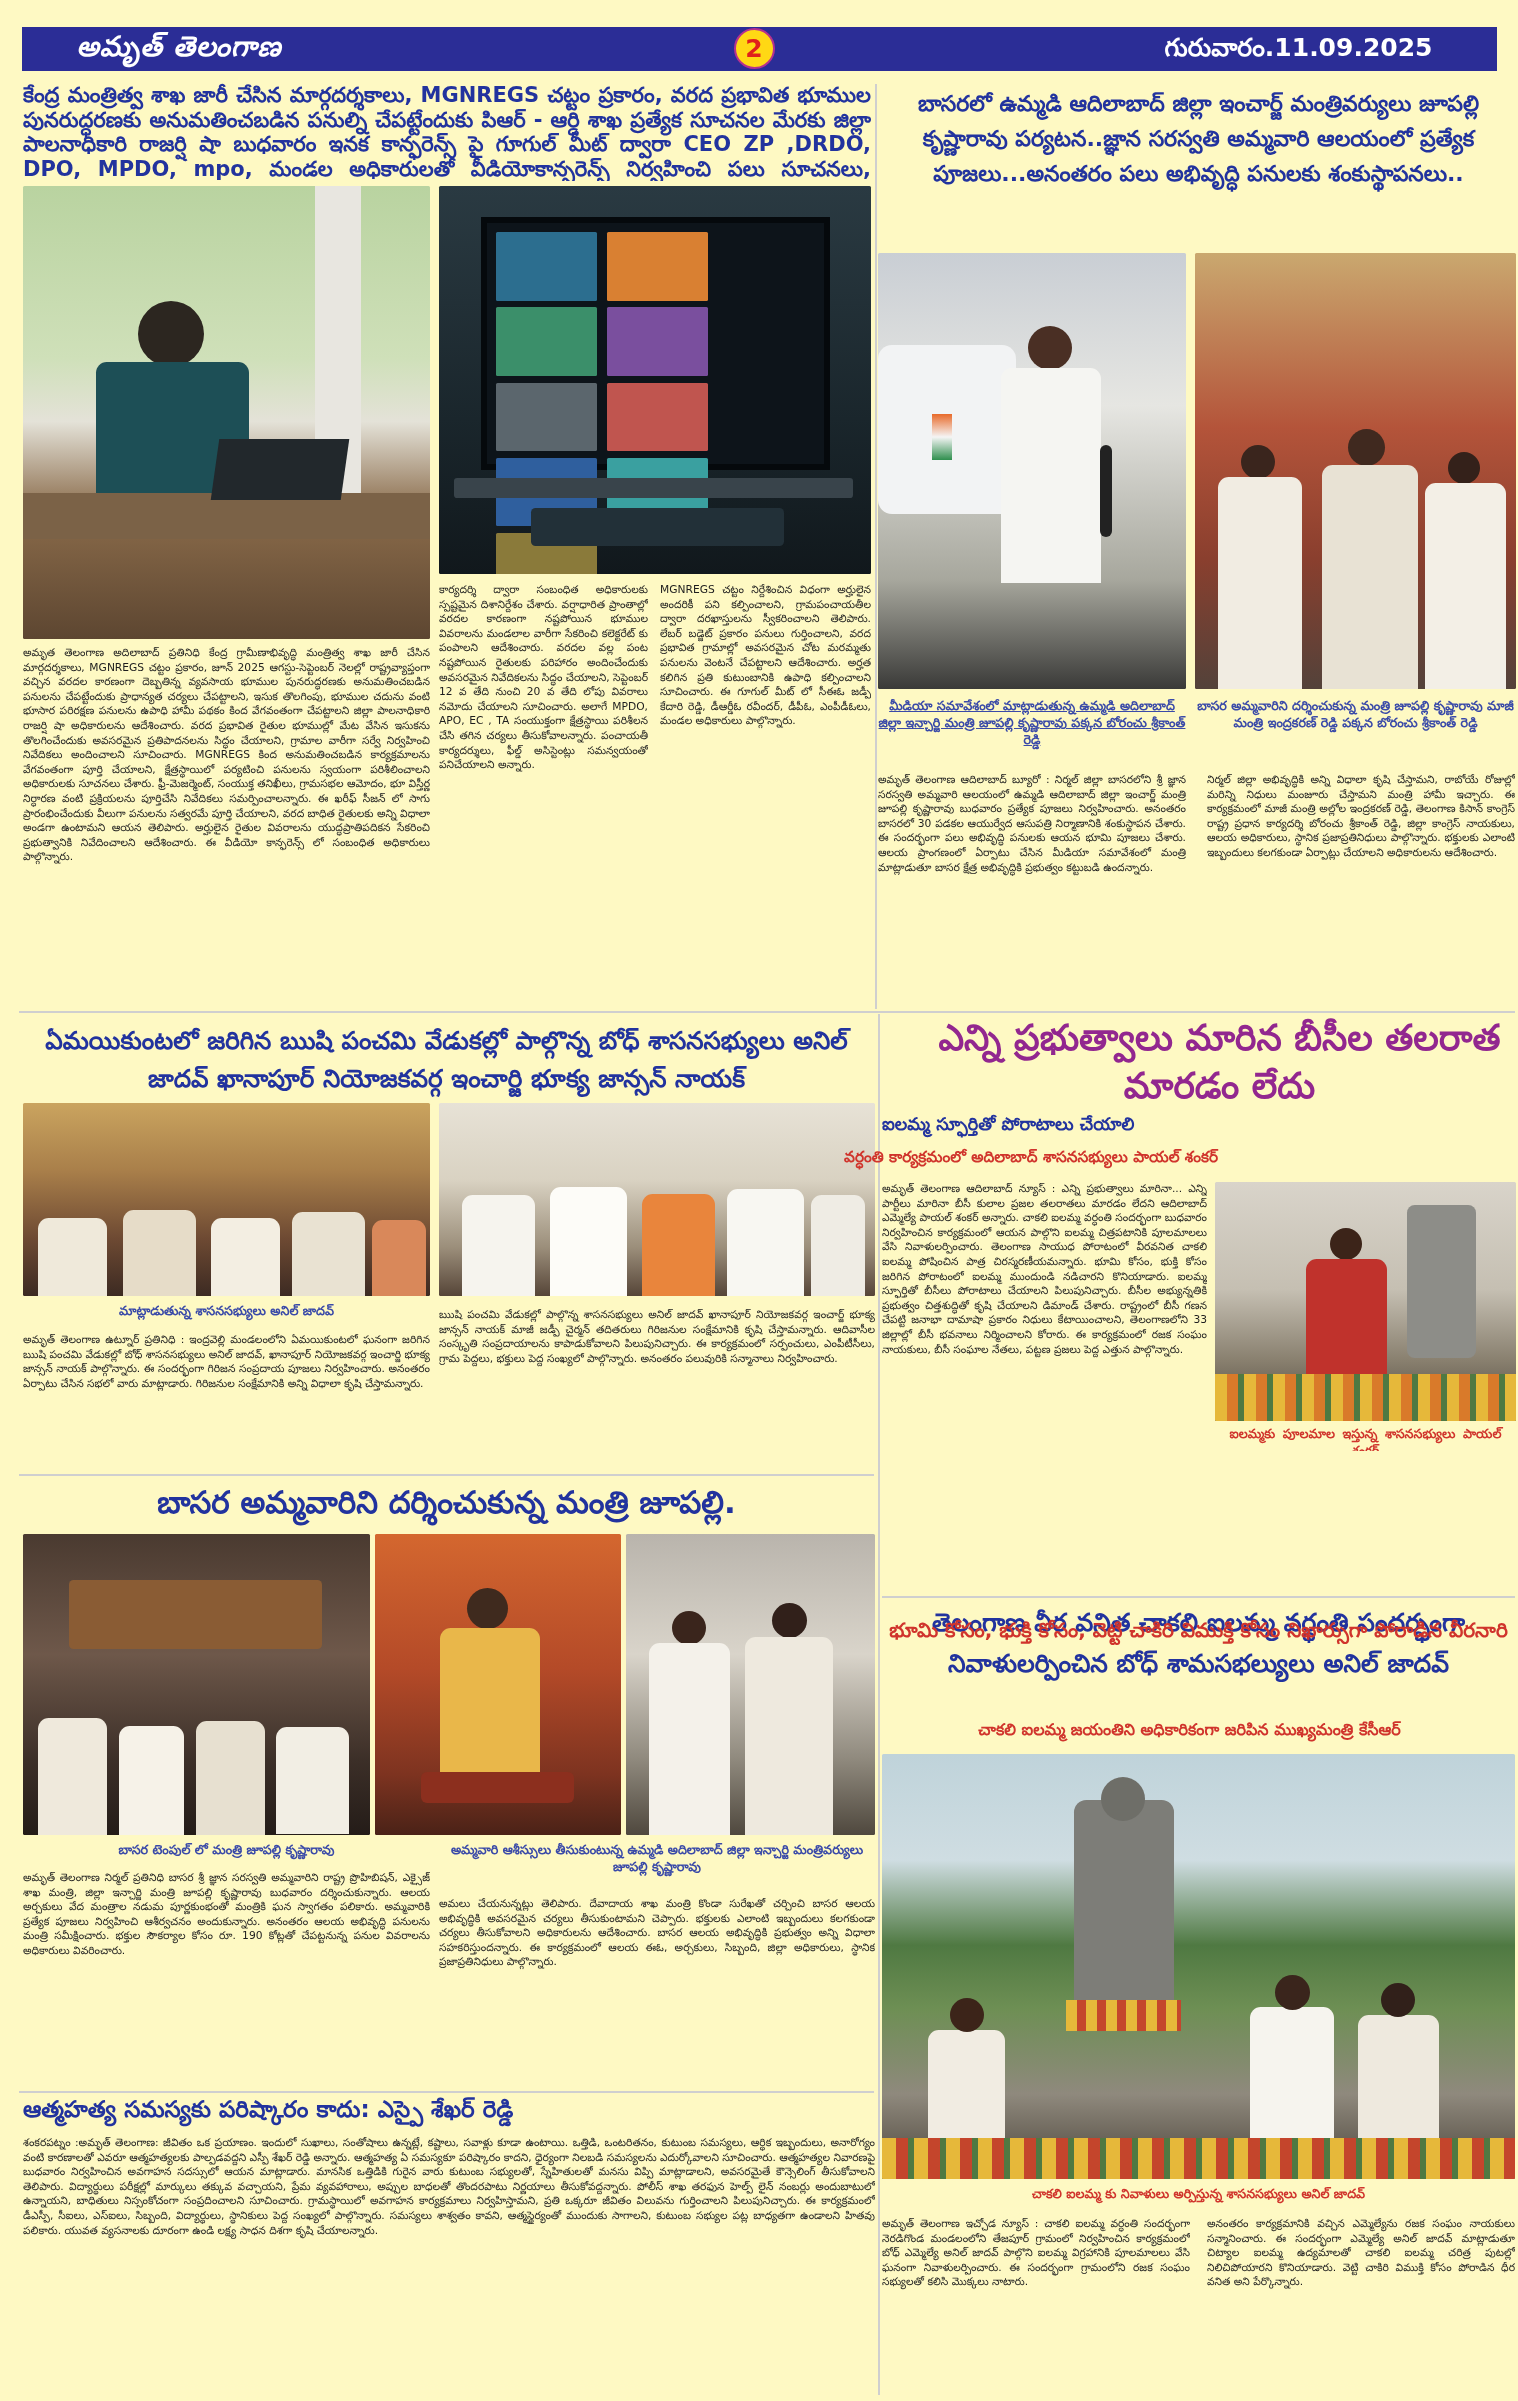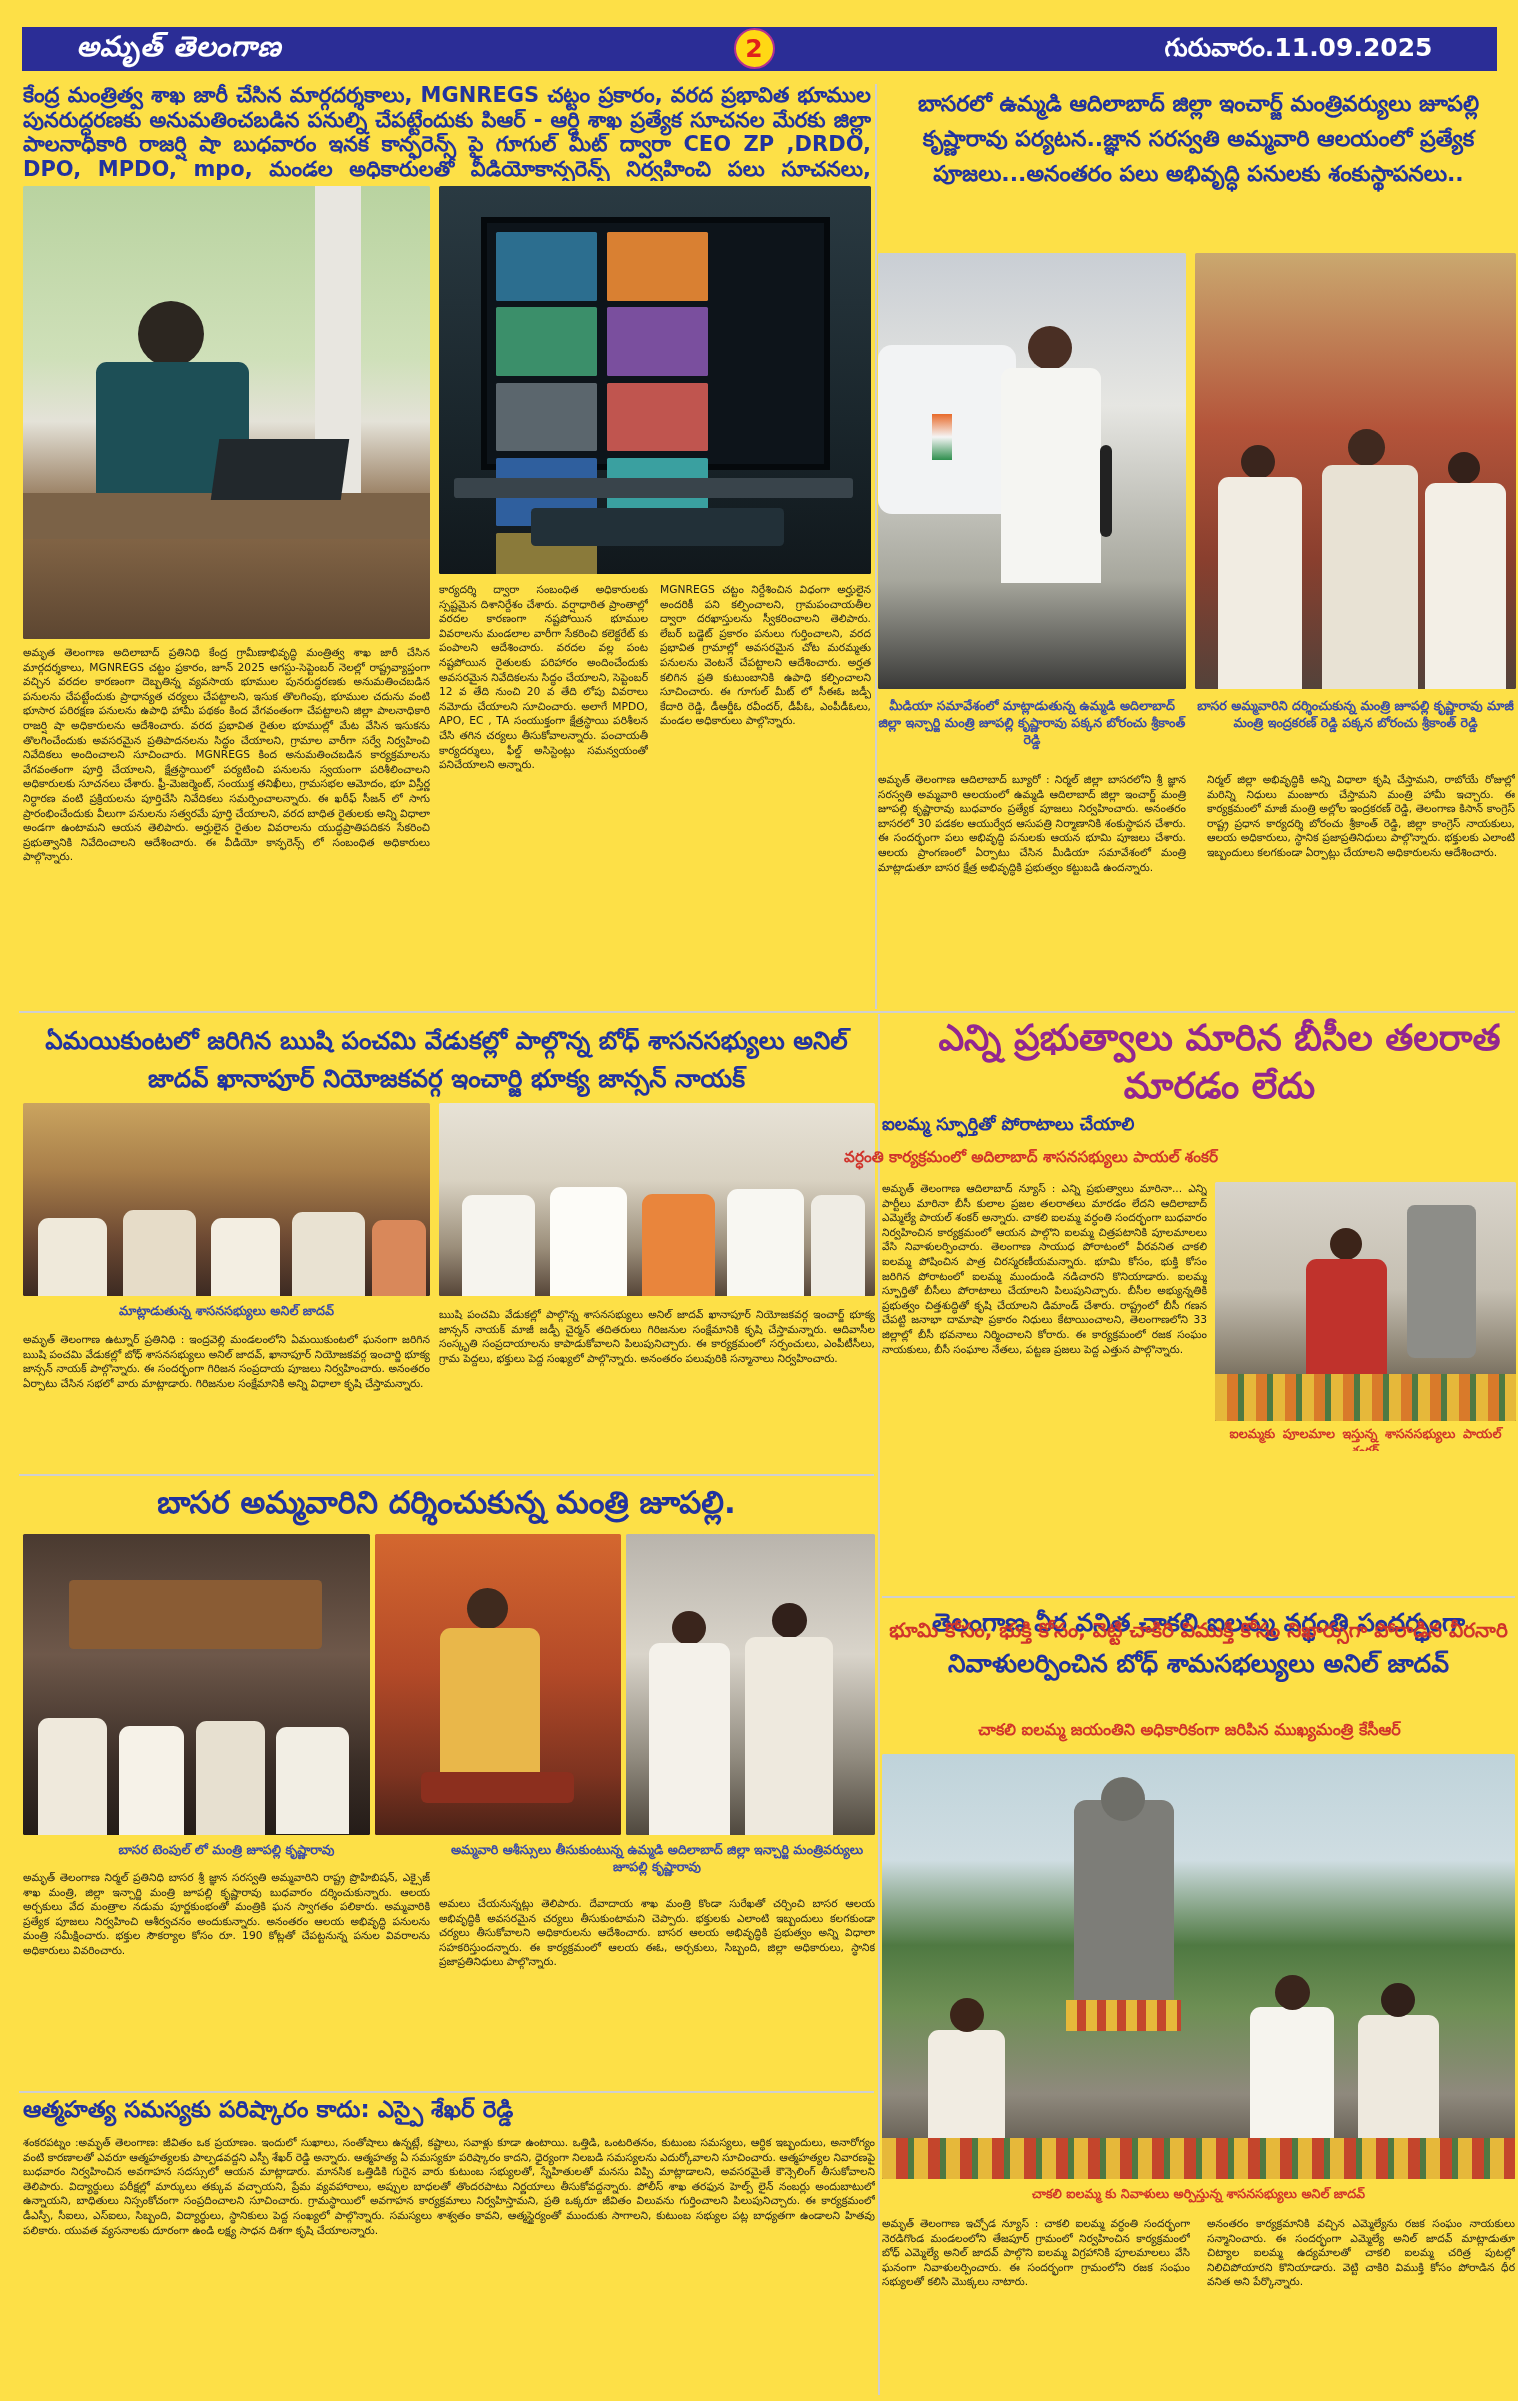--- a/index.html
+++ b/index.html
@@ -1,16 +1,16 @@
 <!DOCTYPE html>
 <html style="font-size:12.3px"><head>
 <meta charset="utf-8">
 <style>
   html,body{margin:0;padding:0;background:#ffffff;}
-  #page{position:relative;width:1518px;height:2401px;background:#fde047;
+  #page{position:relative;width:1518px;height:2401px;background:#fef9c3;
         font-family:"DejaVu Sans","Liberation Sans",sans-serif;overflow:hidden;}
   .abs{position:absolute;}
   
   .masthead{position:absolute;left:21.5px;top:27px;width:1475px;height:44px;background:#2b2d96;}
   .brand{position:absolute;left:55px;top:3.1px;color:#ffffff;font-size:28px;font-weight:bold;
          font-style:italic;letter-spacing:0.8px;white-space:nowrap;}
   .pagenum{position:absolute;left:712px;top:0.8px;width:41px;height:41px;border-radius:50%;
            background:#ffd814;border:2.3px solid #b5318f;box-sizing:border-box;
            display:flex;align-items:center;justify-content:center;}
   .pagenum span{color:#e0201b;font-size:25px;font-weight:bold;}
@@ -94,21 +94,21 @@
 
   <div class="photo" style="left:1195px;top:253px;width:321px;height:436px;background:linear-gradient(180deg,#caa86f 0%,#b4543a 40%,#8a3f2e 70%,#53423a 100%);">
     <div class="head" style="left:46px;top:192px;width:34px;height:34px;background:#3a251d;"></div>
     <div class="torso" style="left:23px;top:224px;width:84px;height:212px;background:#f1ece2;"></div>
     <div class="head" style="left:153px;top:176px;width:37px;height:37px;background:#40291f;"></div>
     <div class="torso" style="left:127px;top:212px;width:96px;height:224px;background:#e8e2d4;"></div>
     <div class="head" style="left:253px;top:199px;width:32px;height:32px;background:#34211a;"></div>
     <div class="torso" style="left:230px;top:230px;width:81px;height:206px;background:#f3efe6;"></div>
   </div>
 
-  <div class="cap-blue abs" style="left:878px;top:697px;width:308px;height:71px;">మీడియా సమావేశంలో మాట్లాడుతున్న ఉమ్మడి అదిలాబాద్ జిల్లా ఇన్చార్జి మంత్రి జూపల్లి కృష్ణారావు పక్కన బోరంచు శ్రీకాంత్ రెడ్డి</div>
+  <div class="cap-blue abs" style="left:878px;top:697px;width:308px;height:71px;text-decoration:underline;">మీడియా సమావేశంలో మాట్లాడుతున్న ఉమ్మడి అదిలాబాద్ జిల్లా ఇన్చార్జి మంత్రి జూపల్లి కృష్ణారావు పక్కన బోరంచు శ్రీకాంత్ రెడ్డి</div>
   <div class="cap-blue abs" style="left:1195px;top:697px;width:321px;height:71px;">బాసర అమ్మవారిని దర్శించుకున్న మంత్రి జూపల్లి కృష్ణారావు మాజీ మంత్రి ఇంద్రకరణ్ రెడ్డి పక్కన బోరంచు శ్రీకాంత్ రెడ్డి</div>
 
   <div class="bodytxt abs" style="left:878px;top:773px;width:308px;height:232px;">అమృత్ తెలంగాణ ఆదిలాబాద్ బ్యూరో : నిర్మల్ జిల్లా బాసరలోని శ్రీ జ్ఞాన సరస్వతి అమ్మవారి ఆలయంలో ఉమ్మడి ఆదిలాబాద్ జిల్లా ఇంచార్జ్ మంత్రి జూపల్లి కృష్ణారావు బుధవారం ప్రత్యేక పూజలు నిర్వహించారు. అనంతరం బాసరలో 30 పడకల ఆయుర్వేద ఆసుపత్రి నిర్మాణానికి శంకుస్థాపన చేశారు. ఈ సందర్భంగా పలు అభివృద్ధి పనులకు ఆయన భూమి పూజలు చేశారు. ఆలయ ప్రాంగణంలో ఏర్పాటు చేసిన మీడియా సమావేశంలో మంత్రి మాట్లాడుతూ బాసర క్షేత్ర అభివృద్ధికి ప్రభుత్వం కట్టుబడి ఉందన్నారు.</div>
   <div class="bodytxt abs" style="left:1207px;top:773px;width:308px;height:232px;">నిర్మల్ జిల్లా అభివృద్ధికి అన్ని విధాలా కృషి చేస్తామని, రాబోయే రోజుల్లో మరిన్ని నిధులు మంజూరు చేస్తామని మంత్రి హామీ ఇచ్చారు. ఈ కార్యక్రమంలో మాజీ మంత్రి అల్లోల ఇంద్రకరణ్ రెడ్డి, తెలంగాణ కిసాన్ కాంగ్రెస్ రాష్ట్ర ప్రధాన కార్యదర్శి బోరంచు శ్రీకాంత్ రెడ్డి, జిల్లా కాంగ్రెస్ నాయకులు, ఆలయ అధికారులు, స్థానిక ప్రజాప్రతినిధులు పాల్గొన్నారు. భక్తులకు ఎలాంటి ఇబ్బందులు కలగకుండా ఏర్పాట్లు చేయాలని అధికారులను ఆదేశించారు.</div>
 
   <div class="abs h-blue ctr" style="left:19px;top:1022px;width:855px;height:77px;font-size:24.6px;line-height:38px;overflow:hidden;">ఏమయికుంటలో జరిగిన ఋషి పంచమి వేడుకల్లో పాల్గొన్న  బోధ్ శాసనసభ్యులు అనిల్ జాదవ్  ఖానాపూర్ నియోజకవర్గ ఇంచార్జి భూక్య జాన్సన్ నాయక్</div>
 
   <div class="photo" style="left:23px;top:1103px;width:407px;height:193px;background:linear-gradient(180deg,#caa45f 0%,#a97f4a 35%,#6e4a33 70%,#3c2a22 100%);">
     <div class="torso" style="left:15.3px;top:115px;width:69px;height:78px;background:#efe9da;"></div>
     <div class="torso" style="left:100px;top:107px;width:73px;height:86px;background:#e6dcc8;"></div>

